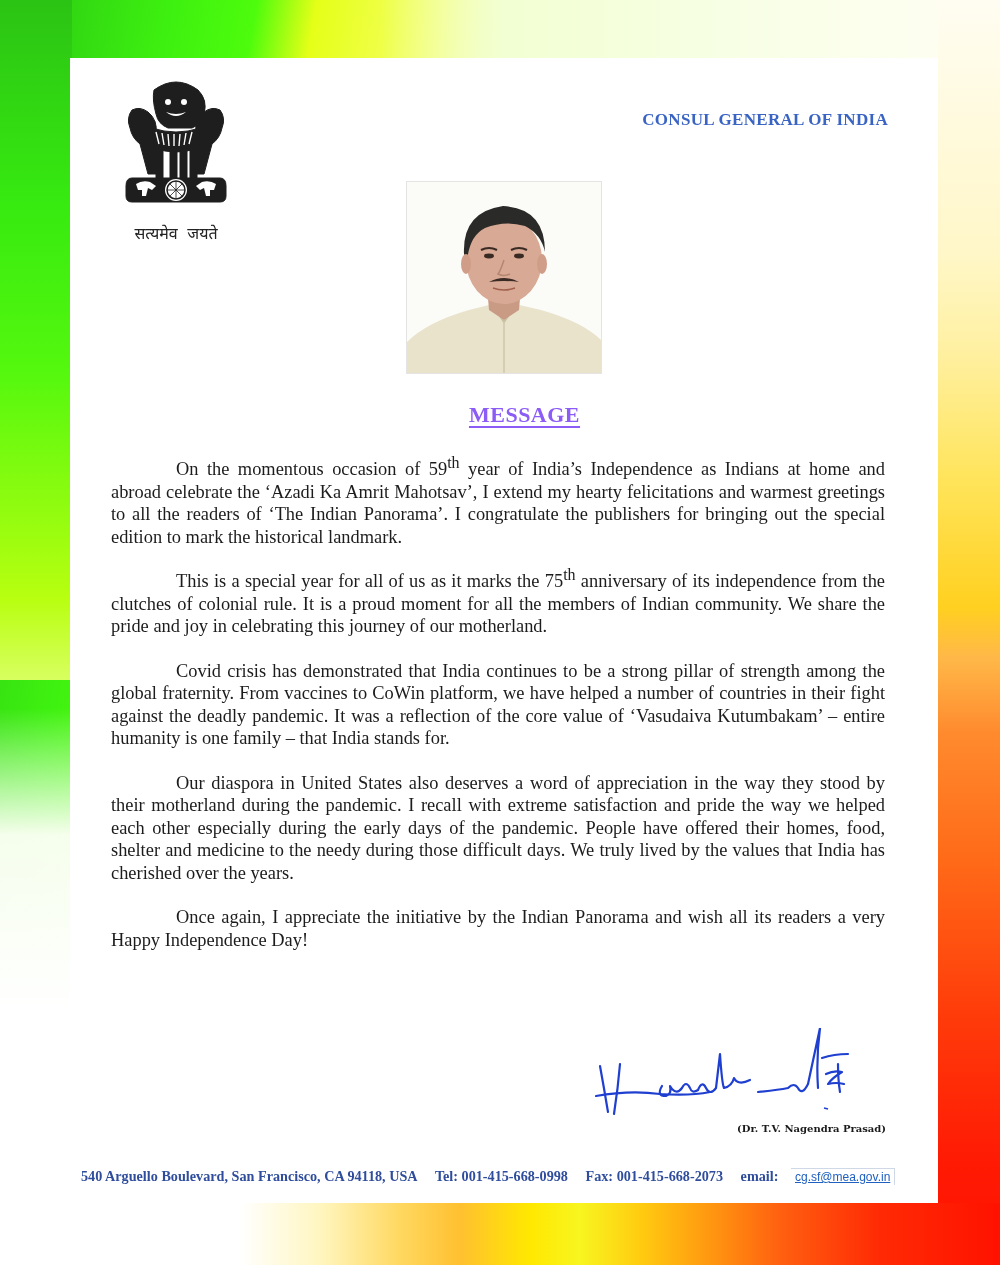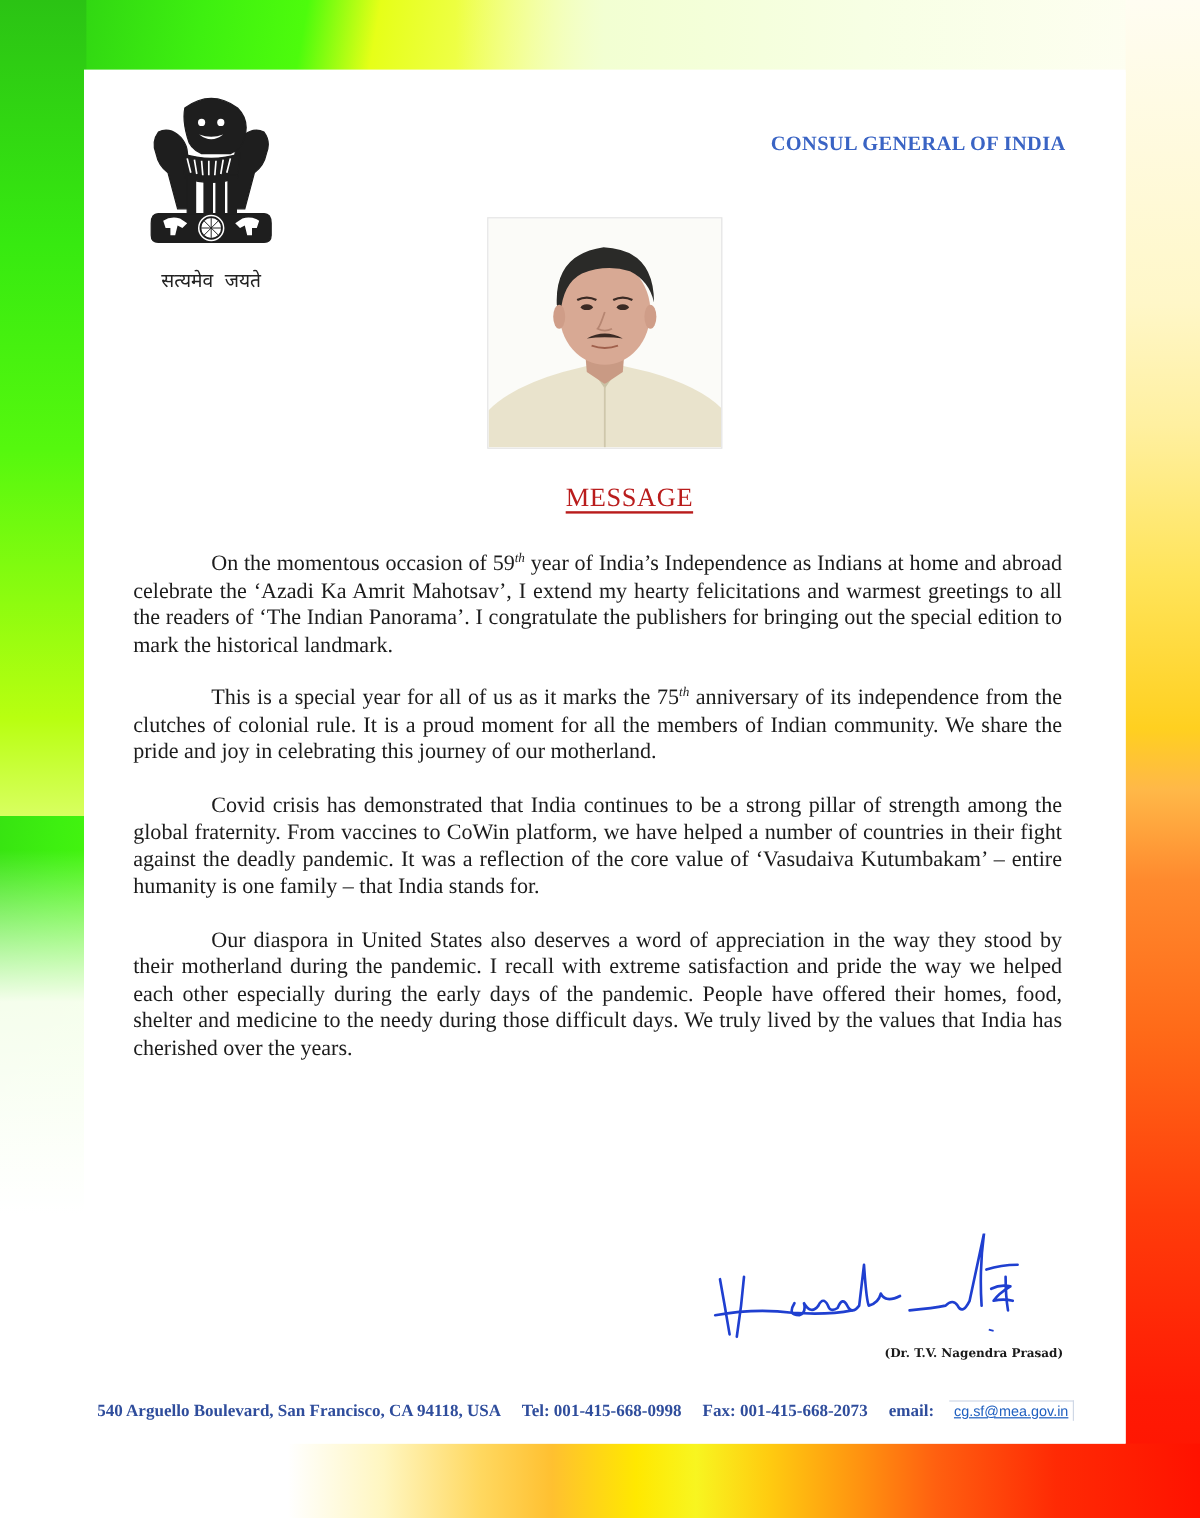--- a/index.html
+++ b/index.html
@@ -103,24 +103,24 @@
       border: 1px solid #e4e4e4;
       background: #fbfbfb;
       overflow: hidden;
     }
     .message-title {
       position: absolute;
       left: 0; right: 0;
       top: 344px;
       text-align: center;
       font-family: "Liberation Serif", serif;
-      font-weight: normal;
+      font-weight: bold;
       font-size: 22px;
       letter-spacing: 0.5px;
-      color: #b91c1c;
+      color: #8b5cf6;
       padding-left: 41px;
     }
     .message-title span {
       text-decoration: underline;
       text-decoration-thickness: 2px;
       text-underline-offset: 4px;
     }
     .body-text {
       position: absolute;
       left: 41px;
@@ -131,24 +131,23 @@
       line-height: 22.5px;
       color: #1c1c1c;
       text-align: justify;
     }
     .body-text p {
       margin: 0 0 22px 0;
       text-indent: 65px;
     }
     .body-text p .it { }
     .body-text sup {
-      font-size: 11px;
+      font-size: 16px;
       line-height: 0;
       vertical-align: 7px;
-      font-style: italic;
     }
     .signature {
       position: absolute;
       left: 520px;
       top: 970px;
       width: 300px;
       height: 100px;
     }
     .signatory {
       position: absolute;
@@ -275,20 +274,21 @@
 
   <div class="message-title">
     <span>MESSAGE</span>
   </div>
 
   <div class="body-text">
     <p><span>On the momentous occasion of 59</span><sup>th</sup><span> year of India’s Independence as Indians at home and abroad celebrate the ‘Azadi Ka Amrit Mahotsav’, I extend my hearty felicitations and warmest greetings to all the readers of ‘The Indian Panorama’.  I congratulate the publishers for bringing out the special edition to mark the historical landmark.</span></p>
     <p><span>This is a special year for all of us as it marks the 75</span><sup>th</sup><span> anniversary of its independence from the clutches of colonial rule.  It is a proud moment for all the members of Indian community.  We share the pride and joy in celebrating this journey of our motherland.</span></p>
     <p><span>Covid crisis has demonstrated that India continues to be a strong pillar of strength among the global fraternity.  From vaccines to CoWin platform, we have helped a number of countries in their fight against the deadly pandemic.  It was a reflection of the core value of </span><span class="it">‘Vasudaiva Kutumbakam’</span><span> – entire humanity is one family – that India stands for.</span></p>
     <p>Our diaspora in United States also deserves a word of appreciation in the way they stood by their motherland during the pandemic.  I recall with extreme satisfaction and pride the way we helped each other especially during the early days of the pandemic.  People have offered their homes, food, shelter and medicine to the needy during those difficult days.  We truly lived by the values that India has cherished over the years.</p>
+    <p>Once again, I appreciate the initiative by the Indian Panorama and wish all its readers a very Happy Independence Day!</p>
   </div>
 
   <div class="signature">
     <svg width="300" height="100" viewBox="0 0 300 100">
       <g fill="none" stroke="#1f3fd0" stroke-width="2.2" stroke-linecap="round" stroke-linejoin="round">
         <path d="M10 38 Q14 60 18 84"></path>
         <path d="M30 36 Q28 60 24 86"></path>
         <path d="M6 68 Q40 62 70 66 Q100 68 120 64"></path>
         <path d="M72 58 q-6 10 4 10 q6 -2 4 -10 q6 10 12 2 q4 -8 8 0 q2 6 8 2 q4 -10 8 -2 q4 8 10 0 l4 -34 q2 30 4 34 q8 -2 10 -10 q4 8 16 2"></path>
         <path d="M168 64 q20 -2 30 -4 q6 -6 10 0 q4 8 10 -4 l12 -56 q-4 30 -2 60"></path>

